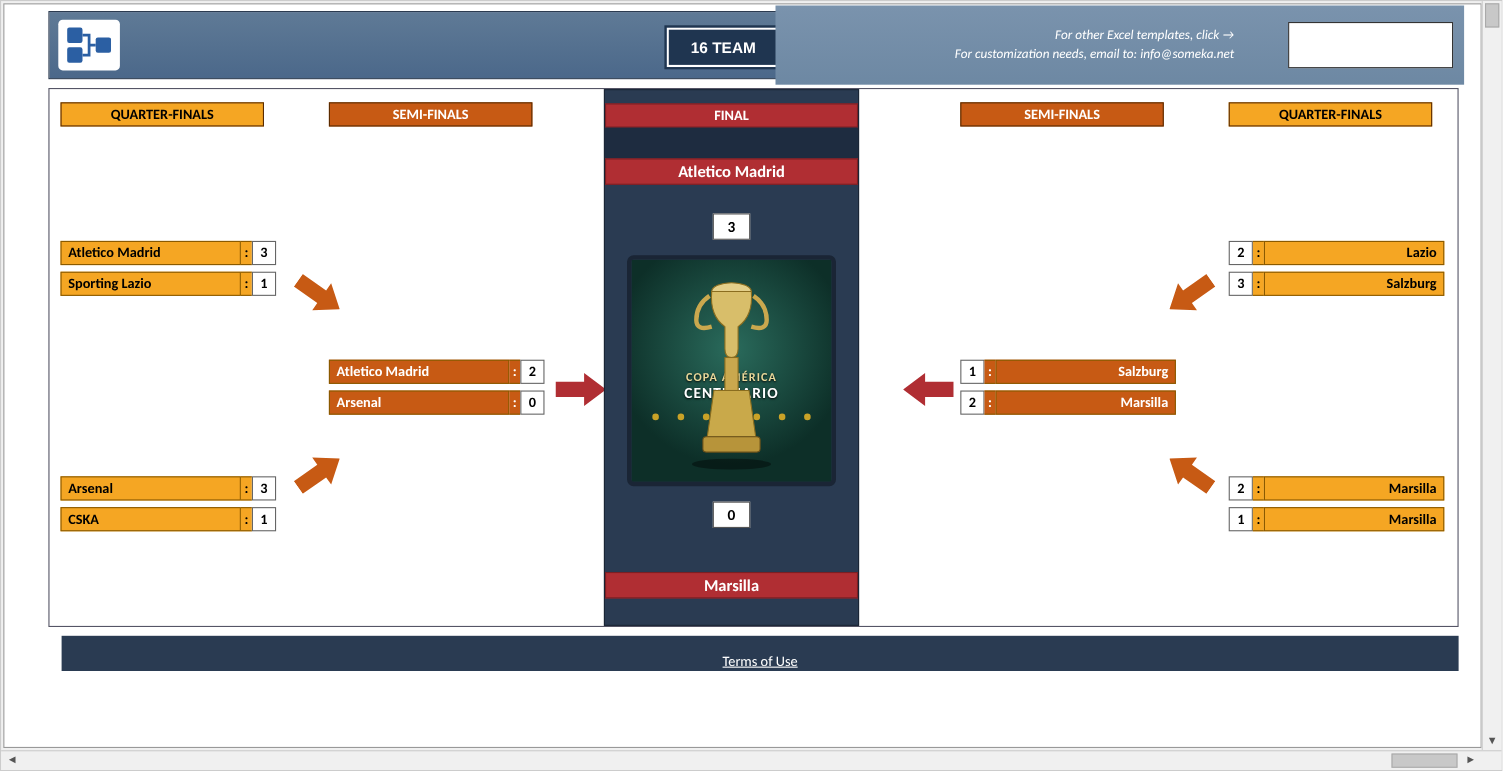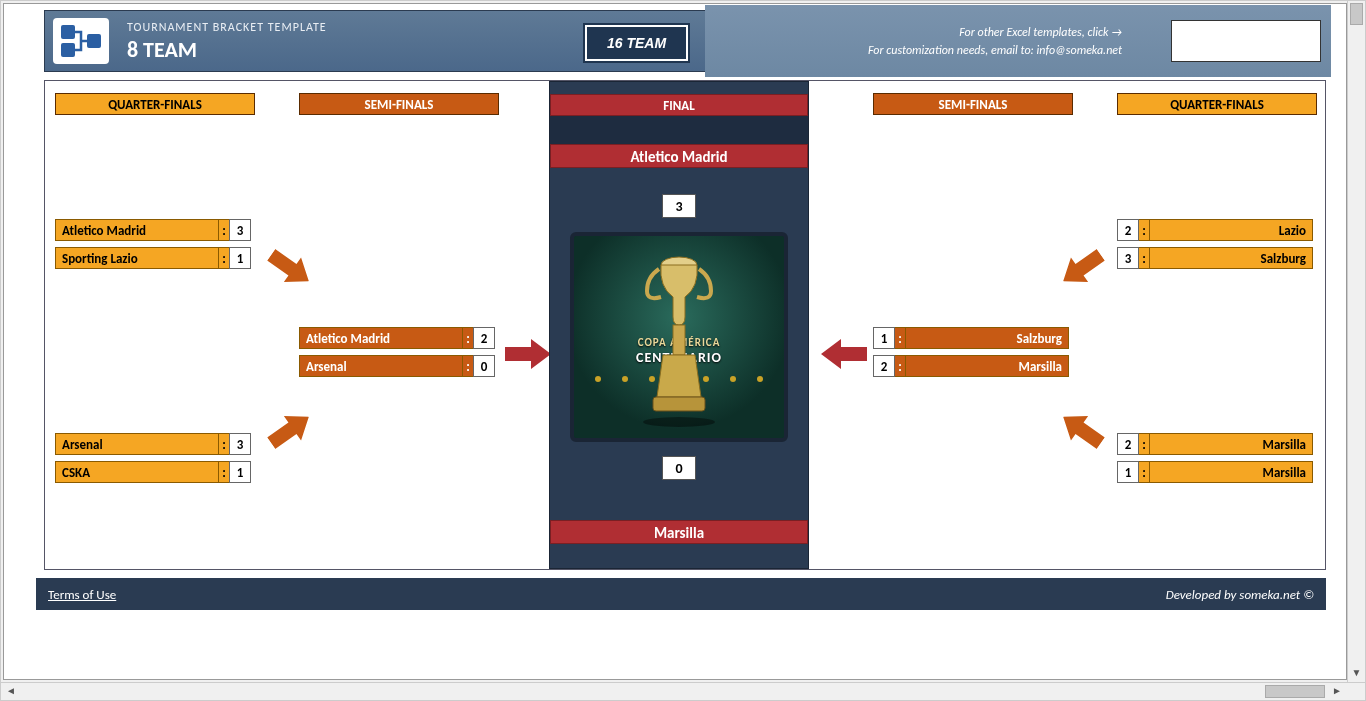--- a/index.html
+++ b/index.html
@@ -72,21 +72,21 @@
     margin-right: 12px;
     padding: 8px 20px;
     background: #1f3550;
     color:#fff;
     border: 2px solid #fff;
     outline: 2px solid #1f3550;
     font-weight: bold;
     font-size: 14px;
     cursor: pointer;
     position: absolute;
-    left: 540px; top: 14px; font-style: italic;
+    left: 561px; top: 14px;
   }
   .top-right-sec {
     position:absolute;
     top:-6px; bottom:-6px; left: 660px; right:-6px;
     background: linear-gradient(#7a93ad,#6d88a3);
     display:flex; align-items:center; justify-content:flex-end;
     padding-right: 10px;
     gap: 37px;
   }
   .top-right-text { text-align:right; font-style:italic; font-size:12px; color:#fff; margin-right:12px; line-height:1.5;}
@@ -103,21 +103,21 @@
     margin: 8px 20px 0 40px;
     height: 490px;
     border: 1px solid #556;
     background: #fff;
   }
 
   
   .col-head {
     position: absolute;
     top: 12px;
-    width: 200px;
+    width: 185px;
     height: 22px;
     text-align: center;
     font-weight: bold;
     font-size: 13px;
     line-height: 22px;
     border: 1px solid #5a2b00;
   }
   .col-head.orange { background:#f5a623; color:#000; }
   .col-head.darkorange { background:#c75a14; color:#fff;text-align:center; }
 
@@ -161,21 +161,21 @@
     position:absolute;
     width: 46px; height: 34px;
   }
   .arrow-shape svg { width:100%; height:100%; }
 
   
   .final-panel {
     position:absolute;
     left: 504px;
     top: 0;
-    width: 260px;
+    width: 232px;
     bottom: 0;
     background: #2a3b52;
     border:1px solid #1a2535;
   }
   .final-head {
     position:absolute; top:12px; left:0; right:0; height:22px;
     background:#b02e33; color:#fff; text-align:center; line-height:22px; font-weight:bold;
     border:1px solid #7a1f23;
   }
   .gap { position:absolute; top:34px; left:0; right:0; height:28px; background:#1e2c40;}
@@ -205,49 +205,46 @@
     text-shadow: 0 1px 2px #000;
   }
   .copa-text .line2 { font-size:14px; color:#fff;}
   .dots-row { position:absolute; top:140px; left:10px; right:10px; height:8px;
     display:flex; justify-content:space-around;}
   .dots-row span { width:6px; height:6px; border-radius:50%; background:#c9a227; display:block;}
 
   
   .footer {
     position: relative;
-    margin: 8px 20px 0 32px;
+    margin: 8px 20px 0 52px;
     height: 28px;
     background: #2a3b52;
     display:flex; align-items:center;
     color:#fff;
     padding: 16px 12px;
     font-size: 13px;
+    flex-direction: column;
   }
   .footer .tou { text-decoration: underline; cursor:pointer;}
   .footer .dev { margin-left:auto; font-style:italic;}
 </style>
 </head>
 <body>
 
 <div class="viewport">
   <div class="sheet-area">
 
     <div class="topbar">
       <div class="logo-box">
         <svg viewBox="0 0 40 36">
           <rect x="0" y="2" width="14" height="14" rx="2" fill="#2b5fa3"></rect>
           <rect x="0" y="20" width="14" height="14" rx="2" fill="#2b5fa3"></rect>
           <rect x="26" y="11" width="14" height="14" rx="2" fill="#2b5fa3"></rect>
           <path d="M14 9 H20 V27 H14 M20 18 H26" stroke="#2b5fa3" stroke-width="2.5" fill="none"></path>
         </svg>
-      </div>
-      <div class="title-block">
-        <div class="title-small">TOURNAMENT BRACKET TEMPLATE</div>
-        <div class="title-big">8 TEAM</div>
       </div>
       <button class="btn-16">16 TEAM</button>
       <div class="top-right-sec">
         <div class="top-right-text">
           <div>For other Excel templates, click →</div>
           <div>For customization needs, email to: info@someka.net</div>
         </div>
         <div class="someka-logo">
           <div class="big">someka</div>
           <div class="small">Excel Solutions</div>

